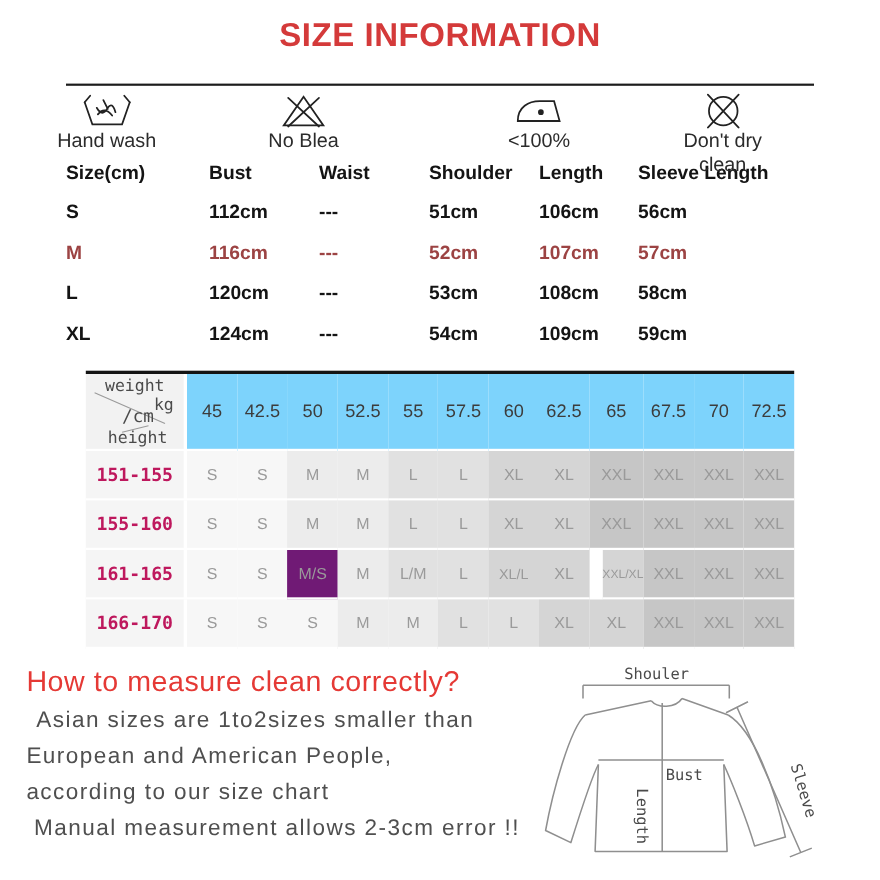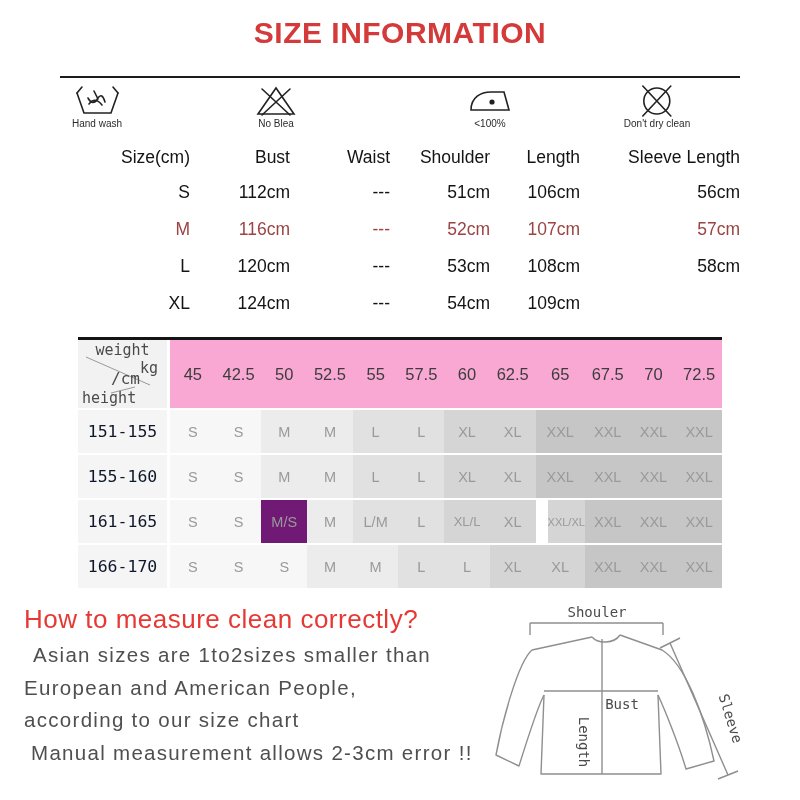--- a/index.html
+++ b/index.html
@@ -13,53 +13,53 @@
     margin-top:16px; text-align:center;
     font-size:30px; font-weight:bold; letter-spacing:0.5px; color:#d43a3a;
   }
   
   .care-row {
     position:relative; margin:26px 60px 0; height:56px;
     border-top:2px solid #1c1c1c; padding-top:5px;
   }
   .care-item { position:absolute; top:5px; transform:translateX(-50%); text-align:center; }
   .care-item svg { display:block; margin:0 auto; }
-  .care-label { display:block; margin-top:1px; font-size:10px; color:#2b2b2b; }
-  
-  .size-table { margin:8px 60px 0; text-align:right; }
+  .care-label { display:block; margin-top:1px; font-size:18px; color:#2b2b2b; }
+  
+  .size-table { margin:8px 60px 0; text-align:left;font-weight:bold; }
   .st-row {
     display:grid; grid-template-columns:130px 100px 100px 100px 90px 160px;
     height:37px; align-items:center; font-size:17.5px;
   }
   .st-row.st-head { height:34px; font-size:17.5px; }
   .st-row.hl { color:#9c4343; }
   
   .matrix {
     margin:15px 78px 0; border-top:3px solid #141414;
     display:grid; grid-template-columns:92px repeat(12,1fr);
     grid-template-rows:70px repeat(4,45px);
   }
   .mx-corner {
     position:relative; background:#f2f2f2; border-right:3px solid #fff; border-bottom:2px solid #fff;
     font-family:"DejaVu Sans Mono", monospace; color:#4a4a4a; font-size:15px;
   }
   .mx-corner .c-weight { position:absolute; top:1px; left:0; width:100%; text-align:center; }
   .mx-corner .c-kg     { position:absolute; top:19px; right:9px; }
   .mx-corner .c-cm     { position:absolute; top:29px; left:33px; font-size:16px; }
-  .mx-corner .c-height { position:absolute; bottom:1px; left:4px; }
+  .mx-corner .c-height { position:absolute; bottom:1px; left:20px; }
   .mx-corner svg { position:absolute; top:0; left:0; }
   .mx-whead {
-    background:#f9a8d4; border-bottom:2px solid #fff;
+    background:#7dd3fc; border-bottom:2px solid #fff;
     display:flex; align-items:center; justify-content:center;
     font-size:16.5px; color:#3c3c3c;
   }
   .mx-hlabel {
     background:#f5f5f5; border-right:3px solid #fff; border-bottom:2px solid #fff;
     display:flex; align-items:center; justify-content:center;
-    font-family:"DejaVu Sans Mono", monospace; font-size:16.5px; color:#0f172a;
+    font-family:"DejaVu Sans Mono", monospace; font-size:16.5px; color:#be185d;font-weight:bold;
   }
   .mx-cell {
     display:flex; align-items:center; justify-content:center;
     border-bottom:2px solid #fff; font-size:14.5px; color:#9a9a9a;
   }
   
   .bottom { display:flex; margin-top:12px; }
   .measure { width:492px; padding-left:24px; }
   .measure h2 {
     font-size:26px; font-weight:400; color:#e53935; letter-spacing:0.5px;
@@ -153,20 +153,21 @@
       <span>53cm</span>
       <span>108cm</span>
       <span>58cm</span>
     </div>
     <div class="st-row">
       <span>XL</span>
       <span>124cm</span>
       <span>---</span>
       <span>54cm</span>
       <span>109cm</span>
+      <span>59cm</span>
     </div>
   </div>
 
   <div class="matrix" id="matrix">
     <div class="mx-corner">
       <svg width="92" height="70" viewBox="0 0 92 70">
         <line x1="8" y1="17" x2="72" y2="45" stroke="#9a9a9a" stroke-width="1"></line>
         <line x1="33" y1="53" x2="57" y2="47" stroke="#9a9a9a" stroke-width="1"></line>
       </svg>
       <span class="c-weight">weight</span>

